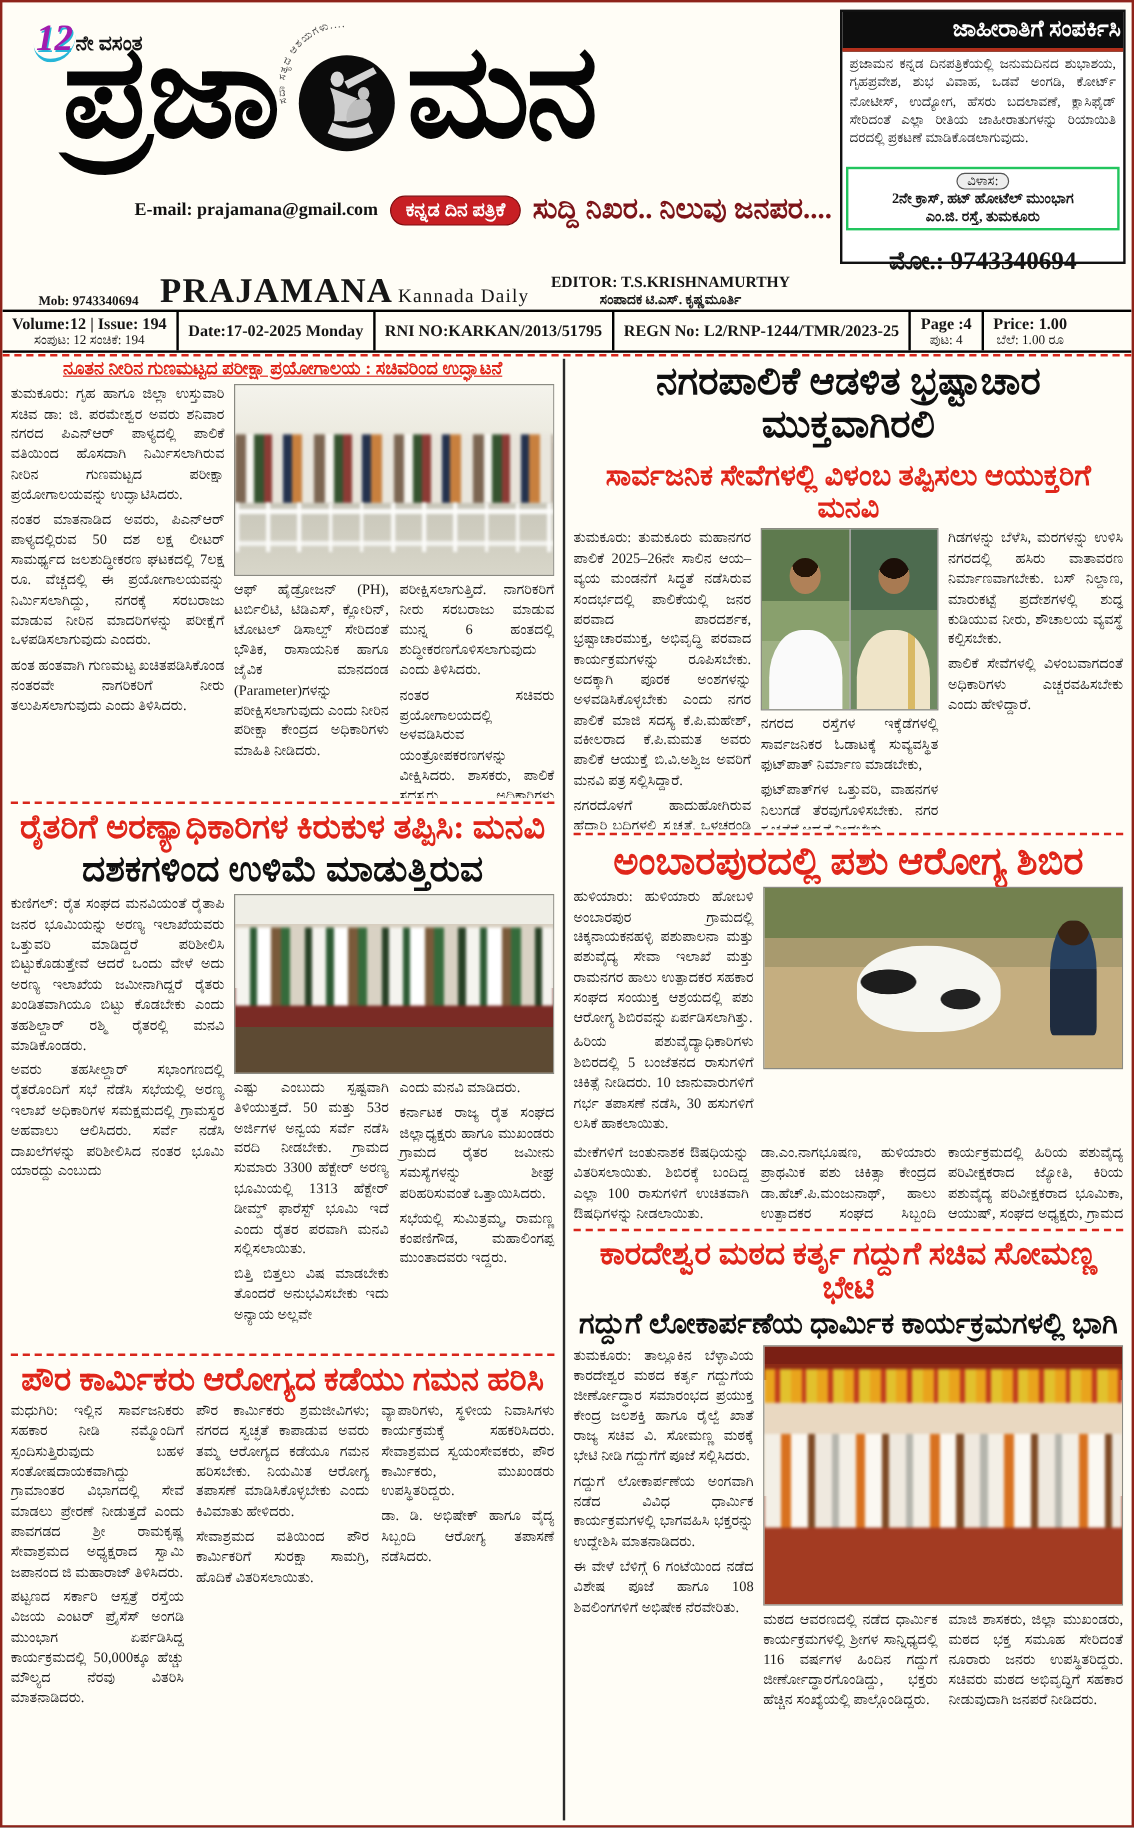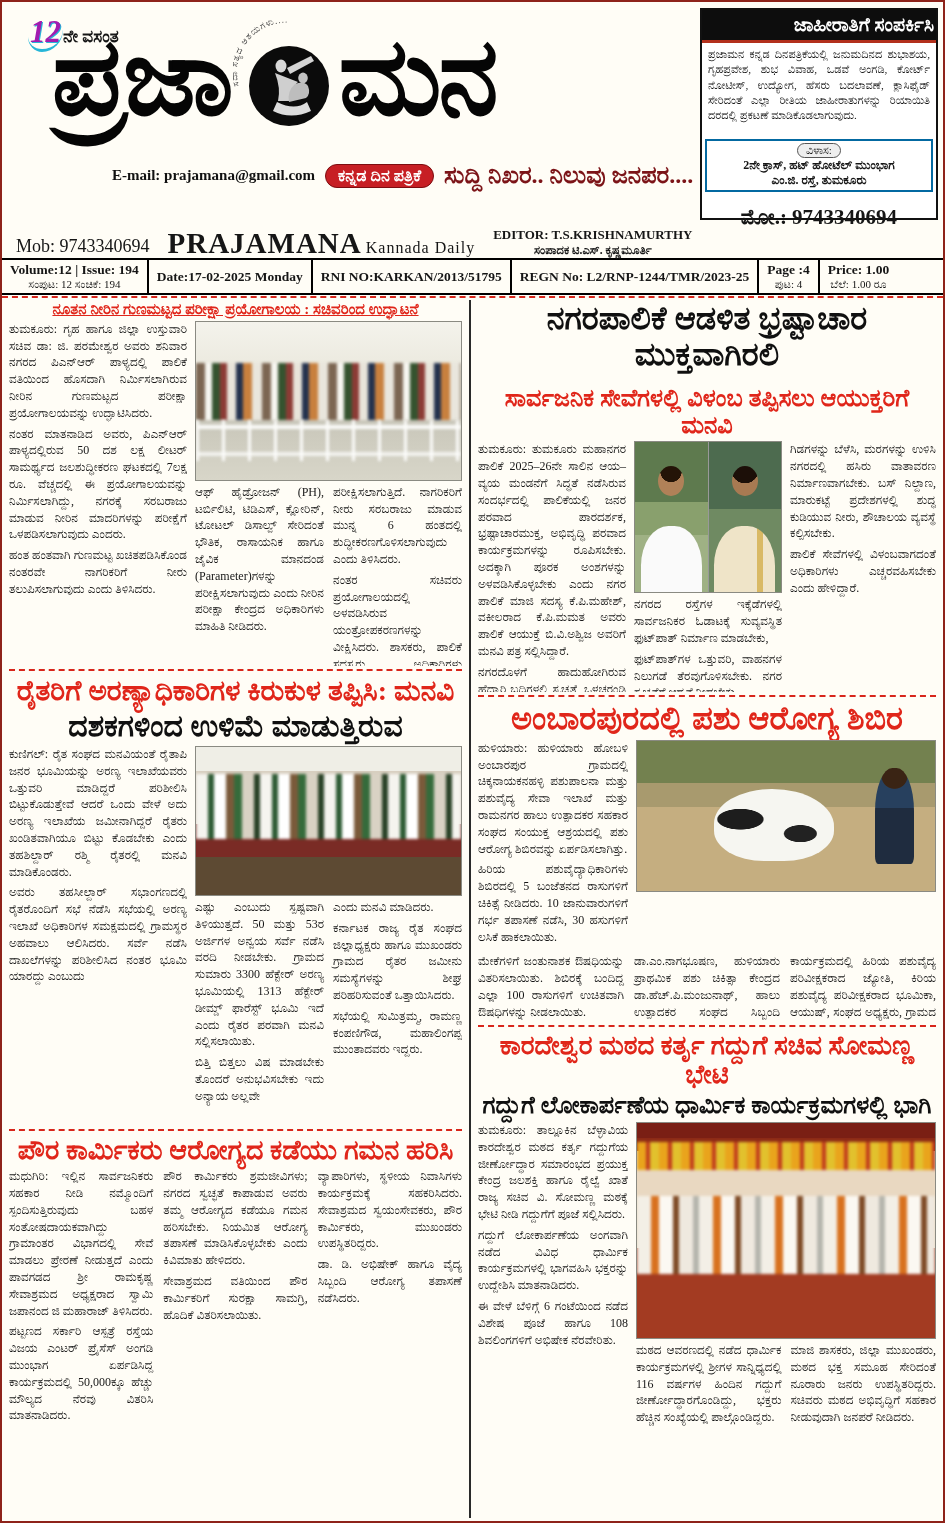--- a/index.html
+++ b/index.html
@@ -18,27 +18,27 @@
   .email{font-weight:bold;font-size:15px;color:#111;}
   .badge{background:#c71f24;color:#fff;font-weight:bold;font-size:16px;border-radius:14px;
          padding:2px 12px;border:1px solid #7d0d10;}
   .tagline{color:#7c1418;font-weight:800;font-size:24px;}
   
   .ad-box{position:absolute;right:5px;top:6px;width:238px;height:212px;border:2px solid #111;
           background:#fff;display:flex;flex-direction:column;box-sizing:border-box;}
   .ad-head{background:#0d0d0d;color:#fff;text-align:right;font-weight:bold;font-size:19px;
            padding:4px 2px;border-bottom:3px solid #b3301c;}
   .ad-body{font-size:11.3px;line-height:1.35;padding:4px 6px;text-align:justify;flex:1;}
-  .ad-addr{border:2px solid #0369a1;margin:12px 3px;padding:2px 4px;text-align:center;font-size:12px;}
+  .ad-addr{border:2px solid #22c55e;margin:12px 3px;padding:2px 4px;text-align:center;font-size:12px;}
   .ad-addr .pill{display:inline-block;border:1px solid #555;border-radius:10px;padding:0 8px;
                  font-size:11px;background:#eee;}
   .ad-phone{text-align:center;font-weight:800;font-size:21px;padding:1px 0 2px;}
   
   .name-row{height:34px;display:flex;align-items:flex-end;gap:18px;padding:0 8px 1px 14px;box-sizing:border-box;}
-  .mob{font-weight:400;font-size:18px;}
+  .mob{font-weight:700;font-size:11px;margin-left:16px;}
   .paper-en{font-size:29px;font-weight:800;letter-spacing:1px;line-height:.9;}
   .paper-en-sub{font-size:16px;letter-spacing:1px;}
   .editor-block{font-size:13px;font-weight:bold;line-height:1.1;text-align:center;margin-top:20px;}
   .editor-block .kn{font-size:11.5px;font-weight:bold;}
   
   .info-bar{display:flex;border-top:2px solid #000;border-bottom:2px solid #000;align-items:stretch;}
   .cell{padding:2px 8px;text-align:center;border-right:2px solid #000;display:flex;flex-direction:column;justify-content:center;}
   .cell:last-child{border-right:none;}
   .cell .en{font-weight:bold;font-size:13.5px;white-space:nowrap;}
   .cell .kn{font-size:11px;white-space:nowrap;}

